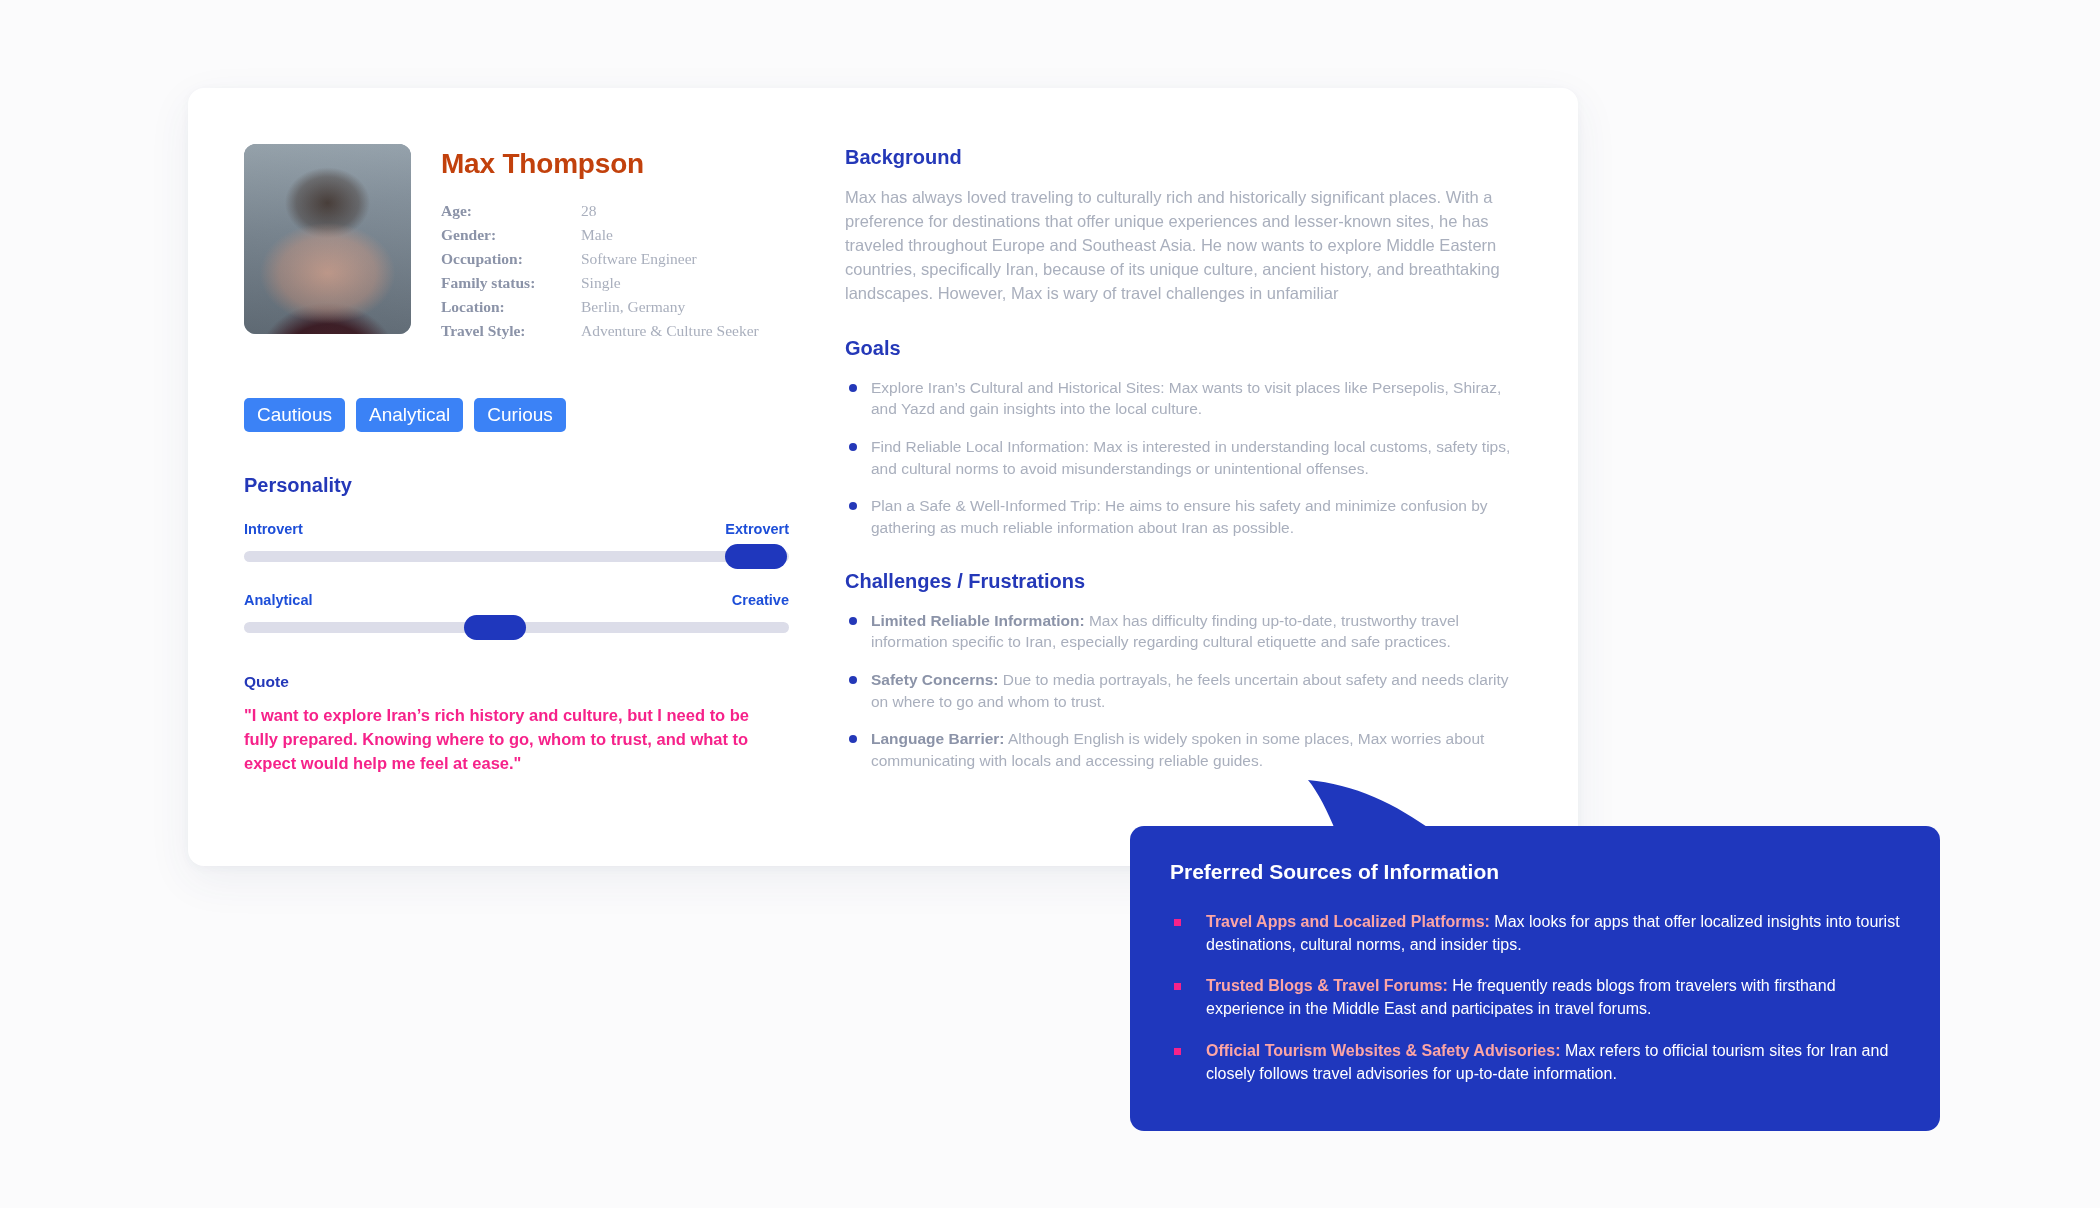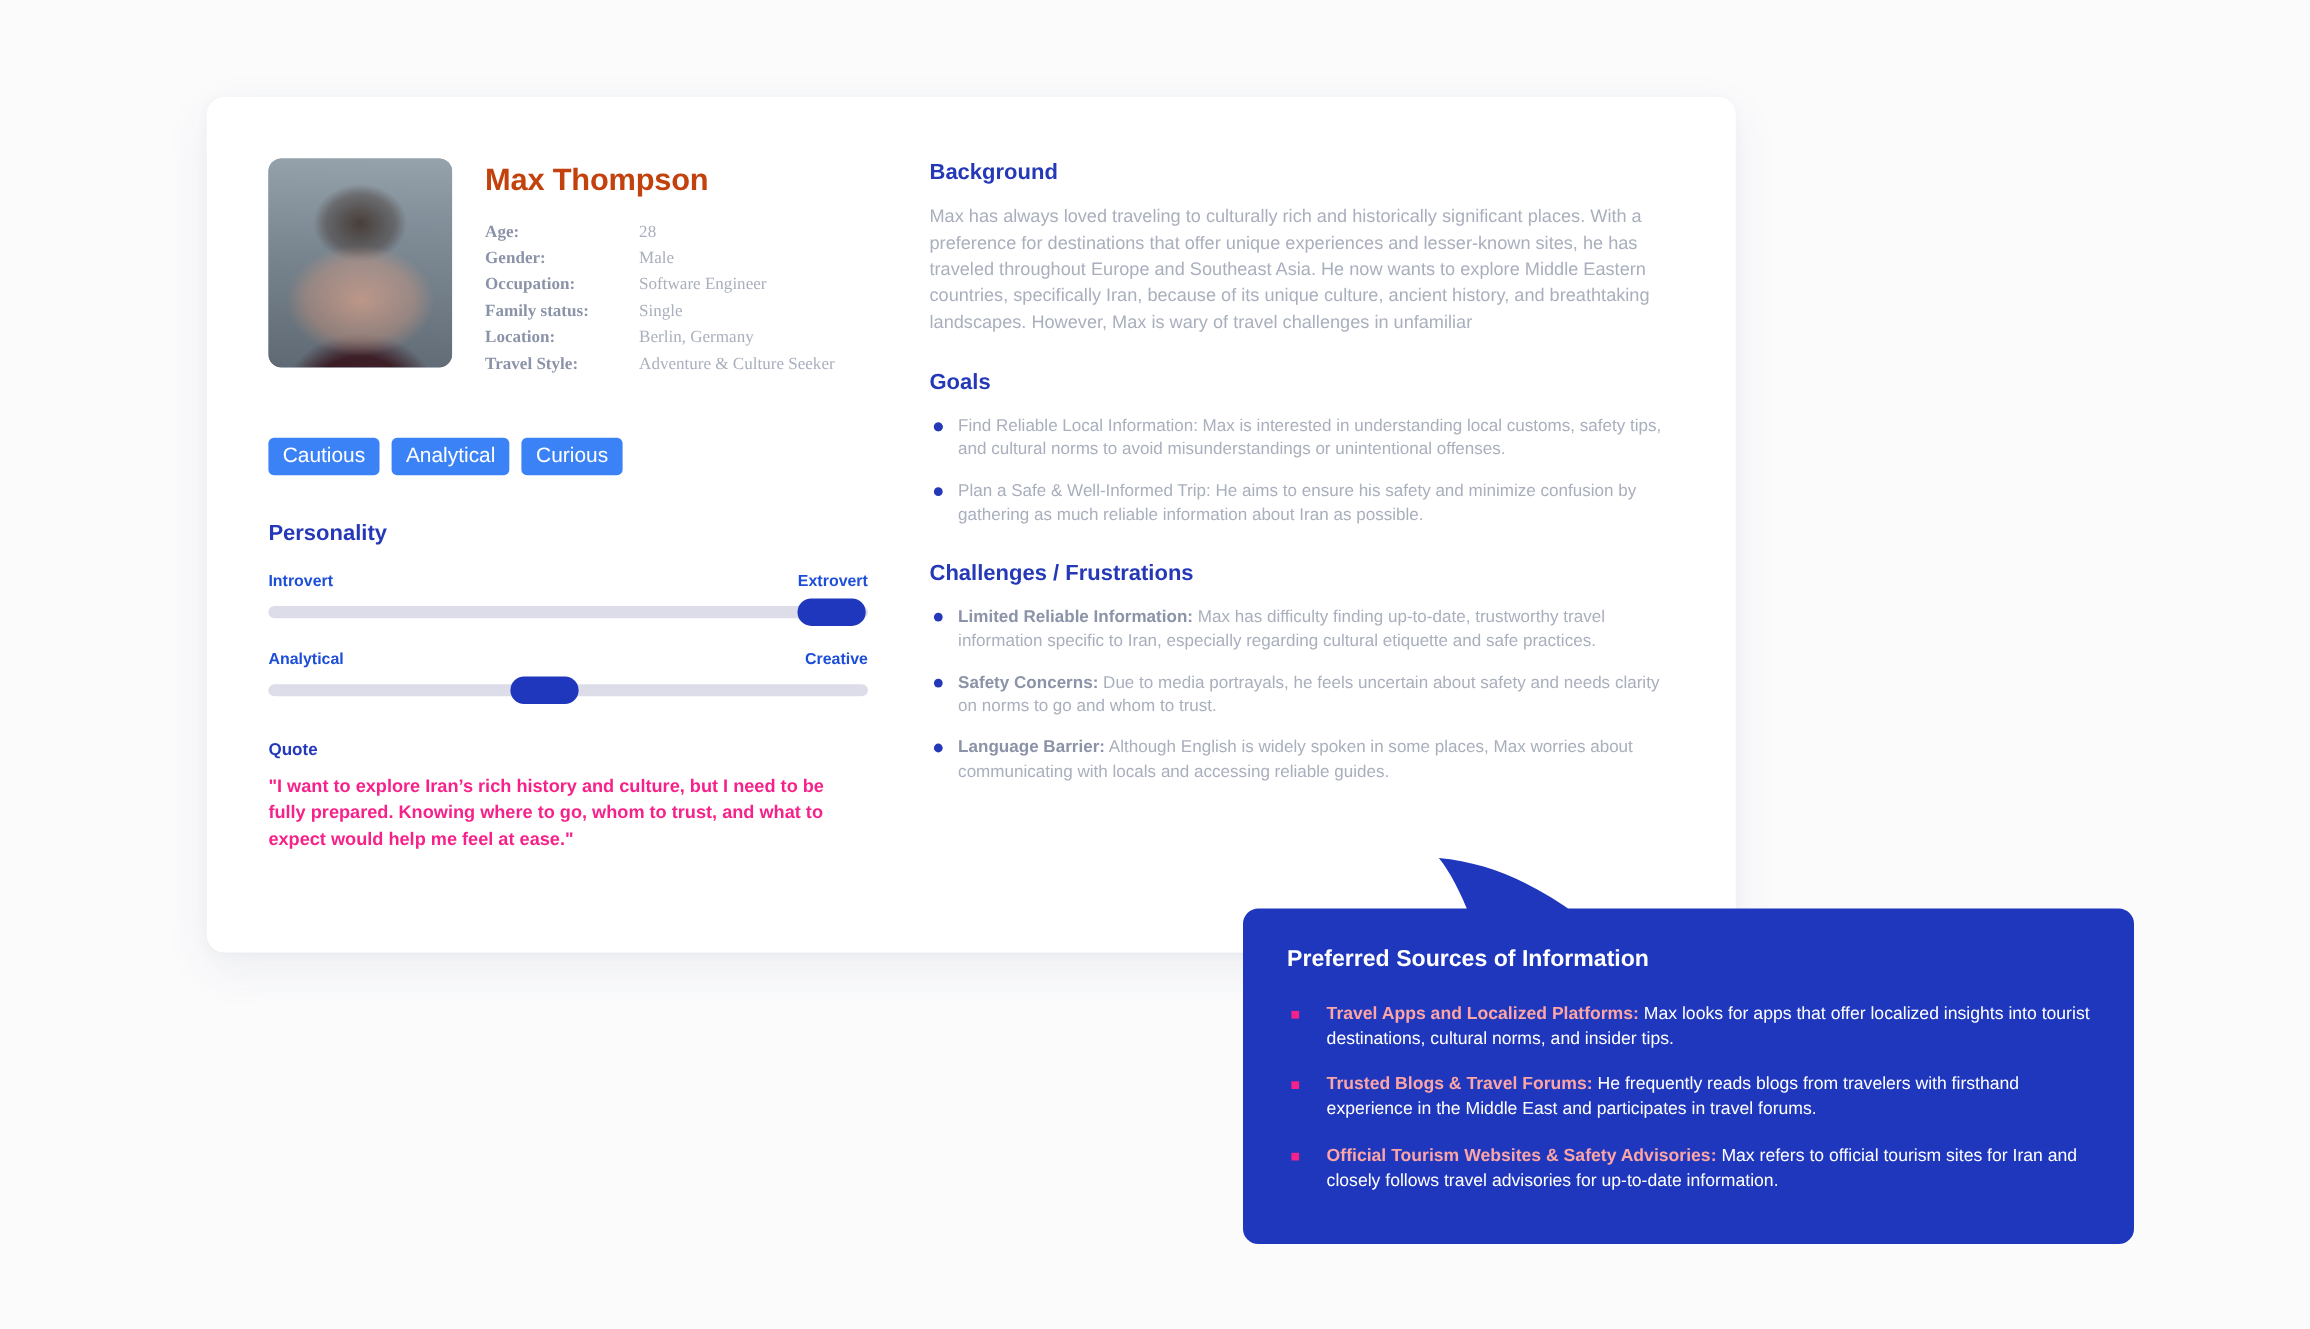--- a/index.html
+++ b/index.html
@@ -330,40 +330,41 @@
 
   <div class="right-col">
 
     <h2 class="section-title-blue rc-heading">Background</h2>
     <p class="background-text">Max has always loved traveling to culturally rich and historically significant places. With a preference for destinations that offer unique experiences and lesser-known sites, he has traveled throughout Europe and Southeast Asia. He now wants to explore Middle Eastern countries, specifically Iran, because of its unique culture, ancient history, and breathtaking landscapes. However, Max is wary of travel challenges in unfamiliar</p>
 
     <h2 class="section-title-blue rc-heading sub">Goals</h2>
     <ul class="bullet-list">
       <li>
         <span class="bullet-dot"></span>
+        <span>Explore Iran’s Cultural and Historical Sites: Max wants to visit places like Persepolis, Shiraz, and Yazd and gain insights into the local culture.</span>
       </li>
       <li>
         <span class="bullet-dot"></span>
         <span>Find Reliable Local Information: Max is interested in understanding local customs, safety tips, and cultural norms to avoid misunderstandings or unintentional offenses.</span>
       </li>
       <li>
         <span class="bullet-dot"></span>
         <span>Plan a Safe &amp; Well-Informed Trip: He aims to ensure his safety and minimize confusion by gathering as much reliable information about Iran as possible.</span>
       </li>
     </ul>
 
     <h2 class="section-title-blue rc-heading sub">Challenges / Frustrations</h2>
     <ul class="bullet-list">
       <li>
         <span class="bullet-dot"></span>
         <span class="lead">Limited Reliable Information:</span><span> Max has difficulty finding up-to-date, trustworthy travel information specific to Iran, especially regarding cultural etiquette and safe practices.</span>
       </li>
       <li>
         <span class="bullet-dot"></span>
-        <span class="lead">Safety Concerns:</span><span> Due to media portrayals, he feels uncertain about safety and needs clarity on norms to go and whom to trust.</span>
+        <span class="lead">Safety Concerns:</span><span> Due to media portrayals, he feels uncertain about safety and needs clarity on where to go and whom to trust.</span>
       </li>
       <li>
         <span class="bullet-dot"></span>
         <span class="lead">Language Barrier:</span><span> Although English is widely spoken in some places, Max worries about communicating with locals and accessing reliable guides.</span>
       </li>
     </ul>
   </div>
 </div>
 
 <svg class="callout-tail" viewBox="0 0 130 56" xmlns="http://www.w3.org/2000/svg">

